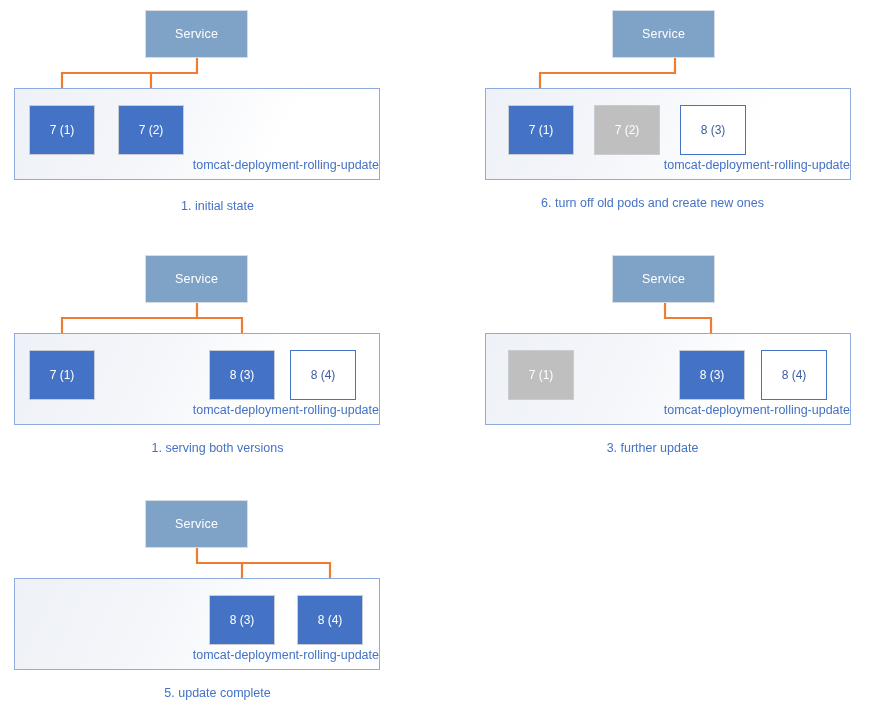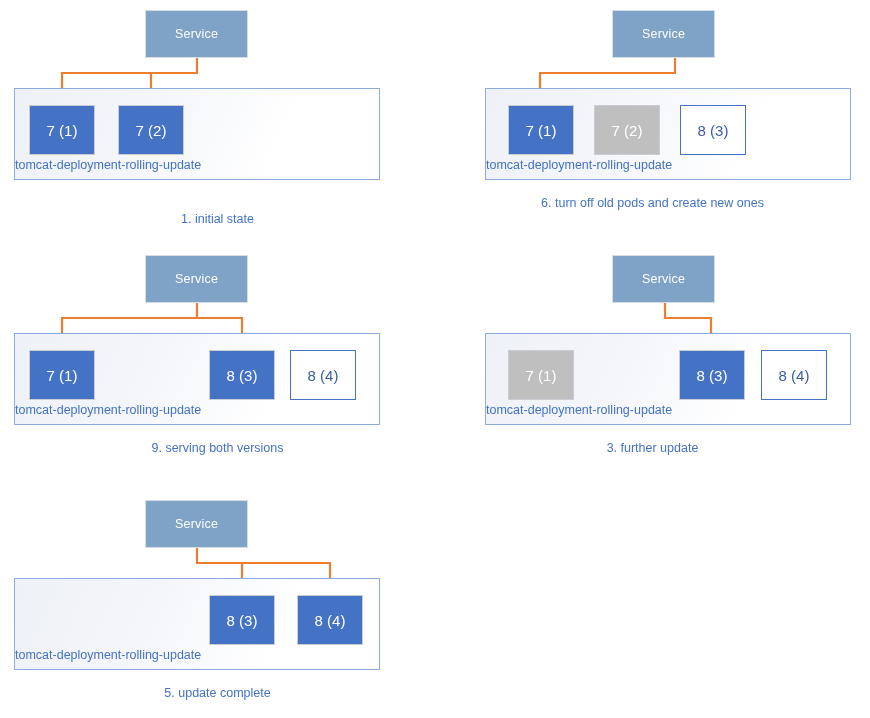--- a/index.html
+++ b/index.html
@@ -44,34 +44,34 @@
     position: absolute;
     box-sizing: border-box;
     border: 1px solid #8FAADC;
     background: linear-gradient(115deg, #eef1f7 0%, #f4f6fa 38%, #ffffff 72%, #ffffff 100%);
   }
   .deployment-label {
     position: absolute;
     left: 0;
     right: 0;
     bottom: 7px;
-    text-align: left;
+    text-align: right;
     color: #4472C4;
     font-size: 12.5px;
   }
 
   .pod {
     position: absolute;
     box-sizing: border-box;
     width: 66px;
     height: 50px;
     display: flex;
     align-items: center;
     justify-content: center;
-    font-size: 15px;
+    font-size: 12px;
   }
   .pod.active {
     background: #4472C4;
     border: 1px solid #c9ccd2;
     color: #ffffff;
   }
   .pod.terminating {
     background: #BFBFBF;
     border: 1px solid #c9ccd2;
     color: #ffffff;
@@ -122,21 +122,21 @@
   <div class="deployment-box" style="left:14px; top:88px; width:366px; height:92px;">
     <div class="pod active" style="left:14px; top:16px;">
       <span>7 (1)</span>
     </div>
     <div class="pod active" style="left:103px; top:16px;">
       <span>7 (2)</span>
     </div>
     <div class="deployment-label">tomcat-deployment-rolling-update</div>
   </div>
 
-  <div class="caption" style="top:212px;">1. initial state</div>
+  <div class="caption" style="top:199px;">1. initial state</div>
 </div>
 
 <div class="panel" id="panel-2">
 
   <svg class="connector" viewBox="0 0 435 245">
       <defs>
         <marker id="arrow2" markerWidth="9" markerHeight="9" refX="4.5" refY="7.4" orient="auto" markerUnits="userSpaceOnUse">
           <path d="M0.4,1.2 L8.6,1.2 L4.5,8.4 Z" fill="#ED7D31"></path>
         </marker>
       </defs>
@@ -185,21 +185,21 @@
     </div>
     <div class="pod active" style="left:194px; top:16px;">
       <span>8 (3)</span>
     </div>
     <div class="pod pending" style="left:275px; top:16px;">
       <span>8 (4)</span>
     </div>
     <div class="deployment-label">tomcat-deployment-rolling-update</div>
   </div>
 
-  <div class="caption" style="top:196px;">9. serving both versions</div>
+  <div class="caption" style="top:196px;">1. serving both versions</div>
 </div>
 
 <div class="panel" id="panel-4">
 
   <svg class="connector" viewBox="0 0 435 245">
       <defs>
         <marker id="arrow4" markerWidth="9" markerHeight="9" refX="4.5" refY="7.4" orient="auto" markerUnits="userSpaceOnUse">
           <path d="M0.4,1.2 L8.6,1.2 L4.5,8.4 Z" fill="#ED7D31"></path>
         </marker>
       </defs>

